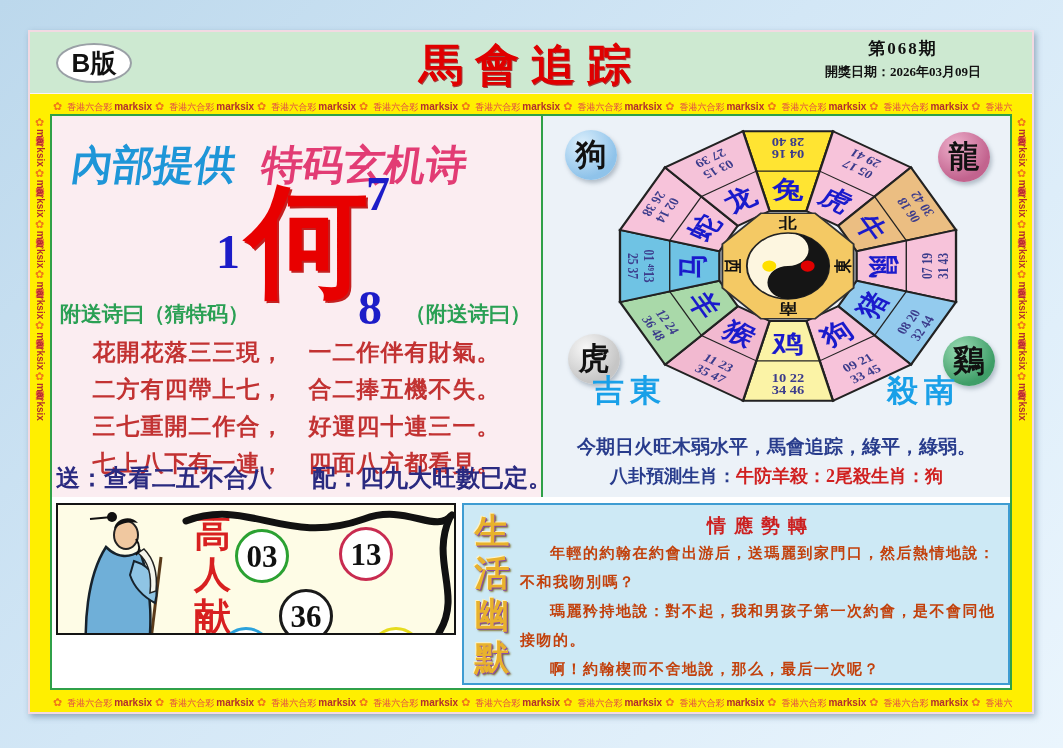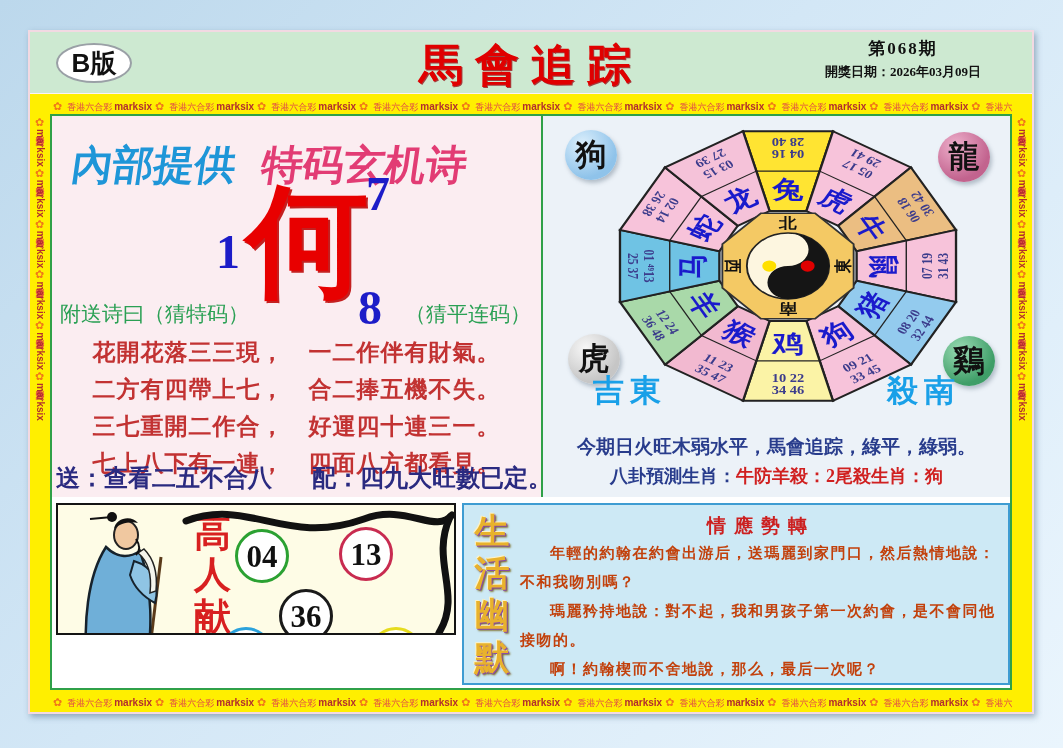--- a/index.html
+++ b/index.html
@@ -37,21 +37,21 @@
                 border-left:2px solid #2fa048; }
   
   .heading { position:absolute; left:20px; top:22px; white-space:nowrap; }
   .hb { display:inline-block; color:#1e96d8; font-size:41px; font-weight:bold; transform:skewX(-8deg); }
   .hp { display:inline-block; color:#e23c74; font-size:41px; font-weight:bold; transform:skewX(-8deg); margin-left:22px; }
   .hintnum { position:absolute; color:#1c1cc8; font-size:48px; font-weight:bold; line-height:1; }
   .n7 { left:314px; top:54px; } .n1 { left:164px; top:112px; } .n8 { left:306px; top:168px; }
   .main-char { position:absolute; left:194px; top:62px; font-size:122px; line-height:1.05;
                color:#e80000; font-weight:bold; text-shadow:2px 2px 0 #c42020; }
   .poem-labels { position:absolute; left:8px; right:10px; top:184px; color:#2aa054;
-                 font-size:21px; font-weight:normal; }
+                 font-size:21px; font-weight:bold; }
   .poem-labels .pr { float:right; }
   .poem { position:absolute; left:0; right:0; top:218px; text-align:center; color:#c23232;
           font-size:23px; font-weight:bold; letter-spacing:1px; }
   .poem div { height:37px; line-height:37px;text-align:center; }
   .send-row { position:absolute; left:4px; right:4px; top:346px; color:#2a2a80;
               font-size:24px; font-weight:bold; white-space:nowrap; }
   .send-row .ml { margin-left:34px; }
   
   .bubble { position:absolute; width:52px; height:50px; border-radius:50%; text-align:center;
             line-height:50px; font-size:31px; font-weight:bold; color:#111;
@@ -109,21 +109,21 @@
         <div class="heading">
           <span class="hb">內部提供</span>
           <span class="hp">特码玄机诗</span>
         </div>
         <div class="hintnum n7">7</div>
         <div class="hintnum n1">1</div>
         <div class="hintnum n8">8</div>
         <div class="main-char">何</div>
         <div class="poem-labels">
           <span>附送诗曰（猜特码）</span>
-          <span class="pr">（猜平连码）</span>
+          <span class="pr">（附送诗曰）</span>
         </div>
         <div class="poem">
           <div>花開花落三三現，　一二作伴有財氣。</div>
           <div>二方有四帶上七，　合二捧五機不失。</div>
           <div>三七重開二作合，　好運四十連三一。</div>
           <div>七上八下有一連，　四面八方都看見。</div>
         </div>
         <div class="send-row">
           <span>送：查看二五不合八</span>
           <span class="ml">配：四九大旺數已定。</span>
@@ -218,21 +218,21 @@
           <path d="M74,52 C94,58 100,74 95,94 C84,88 74,78 70,66 Z" fill="#8fc4e4" stroke="#16222c" stroke-width="2"></path>
           <path d="M78,44 C88,52 92,66 90,84 L96,82 C98,62 92,48 84,40 Z" fill="#f4f4ec" stroke="#222" stroke-width="1.5"></path>
           <ellipse cx="66" cy="26" rx="12" ry="14" fill="#f0c8a0" stroke="#222" stroke-width="2"></ellipse>
           <path d="M54,20 C56,8 72,6 78,14 C70,12 60,14 54,20 Z" fill="#111"></path>
           <circle cx="52" cy="8" r="5" fill="#111"></circle>
           <path d="M30,10 L52,8" stroke="#111" stroke-width="2"></path>
           <path d="M76,30 C80,36 80,42 76,46" stroke="#111" stroke-width="2" fill="none"></path>
         </svg>
         <div class="sage-title">高人献码</div>
         <div id="lucky-holder">
-            <div class="lucky-circle" style="left: 177px; top: 24px; border: 3px solid rgb(43, 161, 50);">04</div>
+            <div class="lucky-circle" style="left: 177px; top: 24px; border: 3px solid rgb(43, 161, 50);">03</div>
             <div class="lucky-circle" style="left: 281px; top: 22px; border: 3px solid rgb(200, 43, 80);">13</div>
             <div class="lucky-circle" style="left: 221px; top: 84px; border: 3px solid rgb(26, 26, 26);">36</div>
             <div class="lucky-circle" style="left: 161px; top: 122px; border: 3px solid rgb(43, 162, 220);">32</div>
             <div class="lucky-circle" style="left: 311px; top: 122px; border: 3px solid rgb(230, 220, 30);">47</div>
           </div>
       </div>
 
       <div class="humor-box">
         <div class="humor-side">
           <div>生</div>

